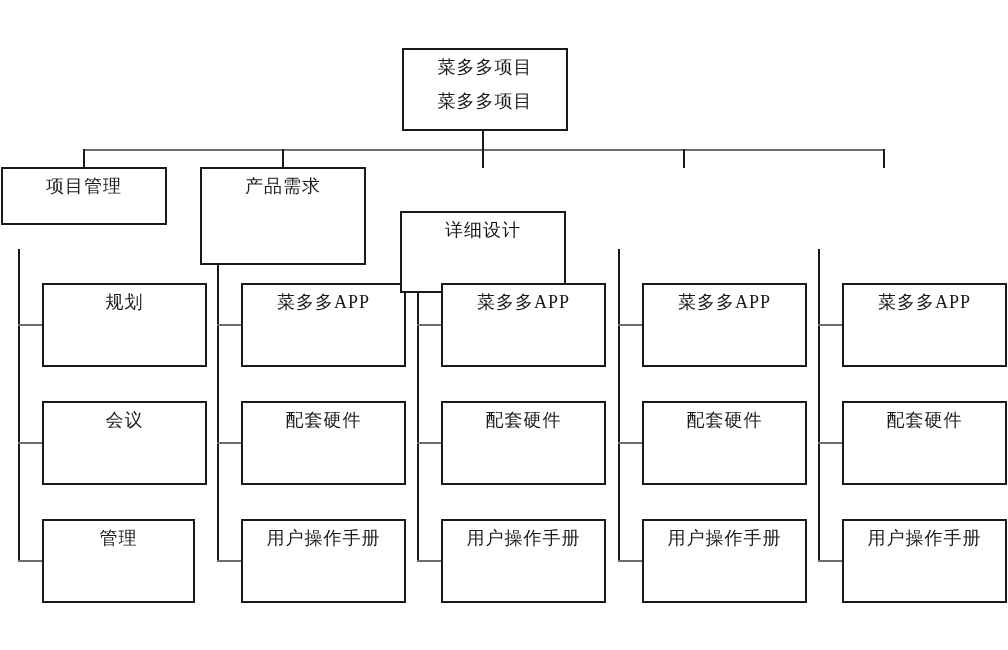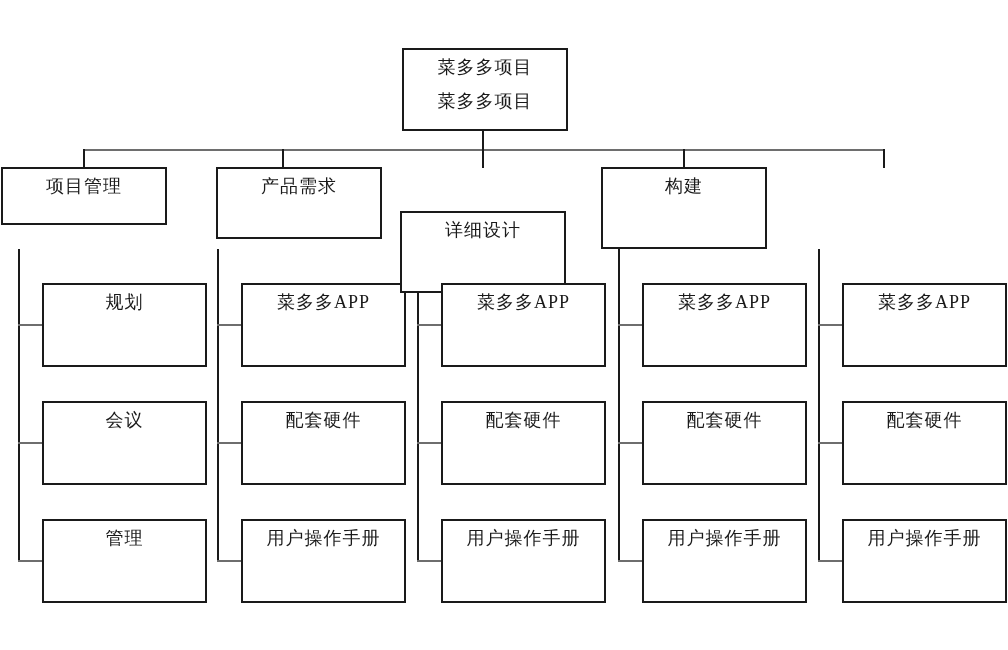--- a/index.html
+++ b/index.html
@@ -77,25 +77,25 @@
   <div class="vline" style="left:18px; top:249px; height:313px;"></div>
   <div class="hline" style="left:18px; top:324px; width:24px;"></div>
   <div class="hline" style="left:18px; top:442px; width:24px;"></div>
   <div class="hline" style="left:18px; top:560px; width:24px;"></div>
   <div class="box" style="left:42px; top:401px; width:165px; height:84px;">
     <span class="tline">会议</span>
   </div>
   <div class="box" style="left:42px; top:283px; width:165px; height:84px;">
     <span class="tline">规划</span>
   </div>
-  <div class="box" style="left:42px; top:519px; width:165px; height:84px;">
+  <div class="box" style="left:42px; top:519px; width:153px; height:84px;">
     <span class="tline">管理</span>
   </div>
 
-  <div class="box" style="left:216px; top:167px; width:166px; height:72px;">
+  <div class="box" style="left:200px; top:167px; width:166px; height:98px;">
     <span class="tline">产品需求</span>
   </div>
   <div class="vline" style="left:217px; top:249px; height:313px;"></div>
   <div class="hline" style="left:217px; top:324px; width:24px;"></div>
   <div class="hline" style="left:217px; top:442px; width:24px;"></div>
   <div class="hline" style="left:217px; top:560px; width:24px;"></div>
   <div class="box" style="left:241px; top:283px; width:165px; height:84px;">
     <span class="tline">菜多多APP</span>
   </div>
   <div class="box" style="left:241px; top:401px; width:165px; height:84px;">
@@ -115,23 +115,20 @@
   <div class="box" style="left:441px; top:283px; width:165px; height:84px;">
     <span class="tline">菜多多APP</span>
   </div>
   <div class="box" style="left:441px; top:401px; width:165px; height:84px;">
     <span class="tline">配套硬件</span>
   </div>
   <div class="box" style="left:441px; top:519px; width:165px; height:84px;">
     <span class="tline">用户操作手册</span>
   </div>
 
-  <div class="box" style="left:601px; top:167px; width:166px; height:82px;">
-    <span class="tline">构建</span>
-  </div>
   <div class="vline" style="left:618px; top:249px; height:313px;"></div>
   <div class="hline" style="left:618px; top:324px; width:24px;"></div>
   <div class="hline" style="left:618px; top:442px; width:24px;"></div>
   <div class="hline" style="left:618px; top:560px; width:24px;"></div>
   <div class="box" style="left:642px; top:283px; width:165px; height:84px;">
     <span class="tline">菜多多APP</span>
   </div>
   <div class="box" style="left:642px; top:401px; width:165px; height:84px;">
     <span class="tline">配套硬件</span>
   </div>

